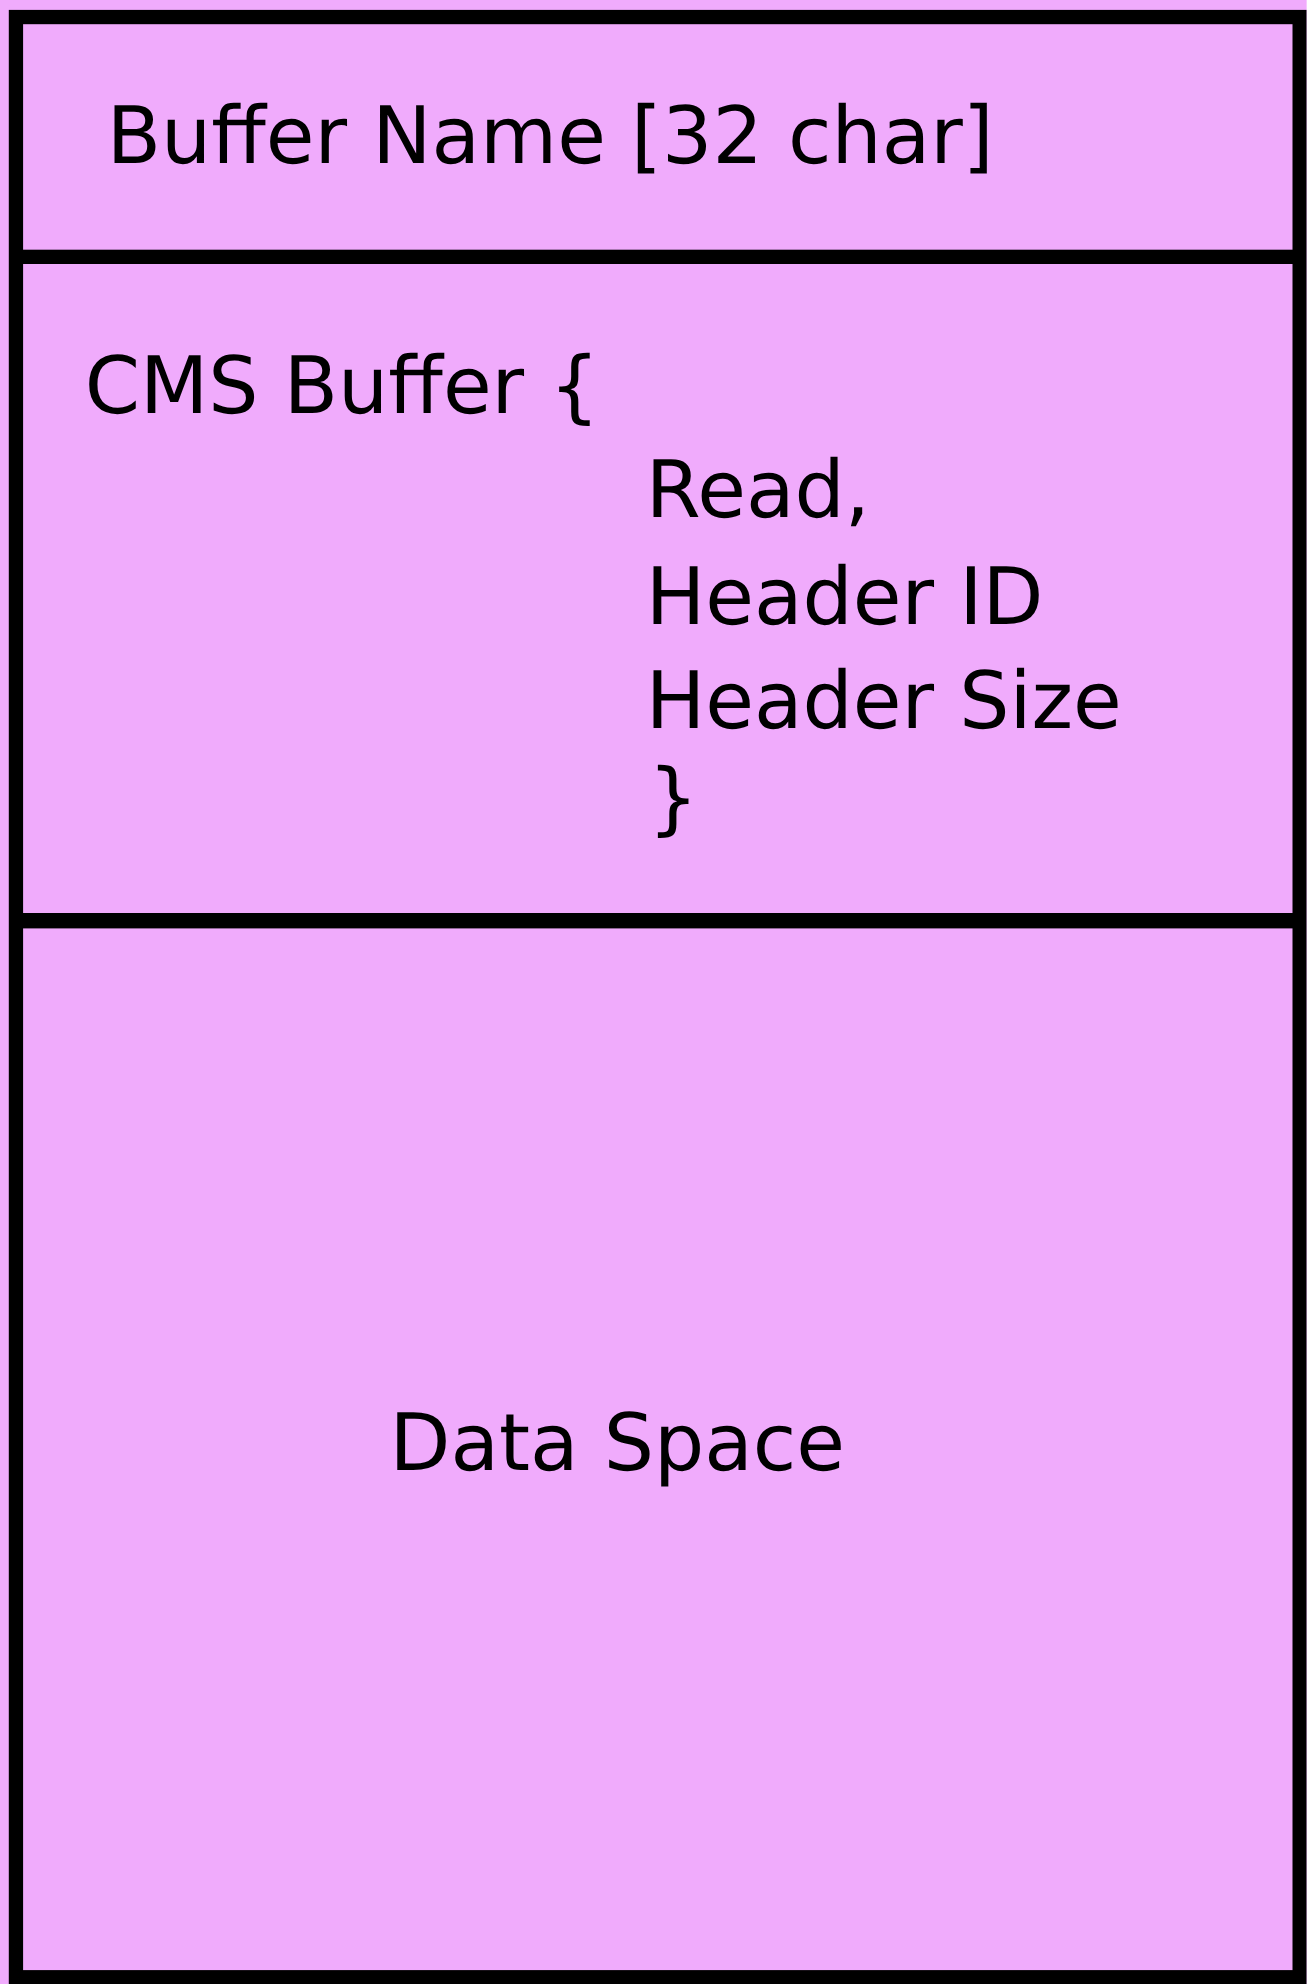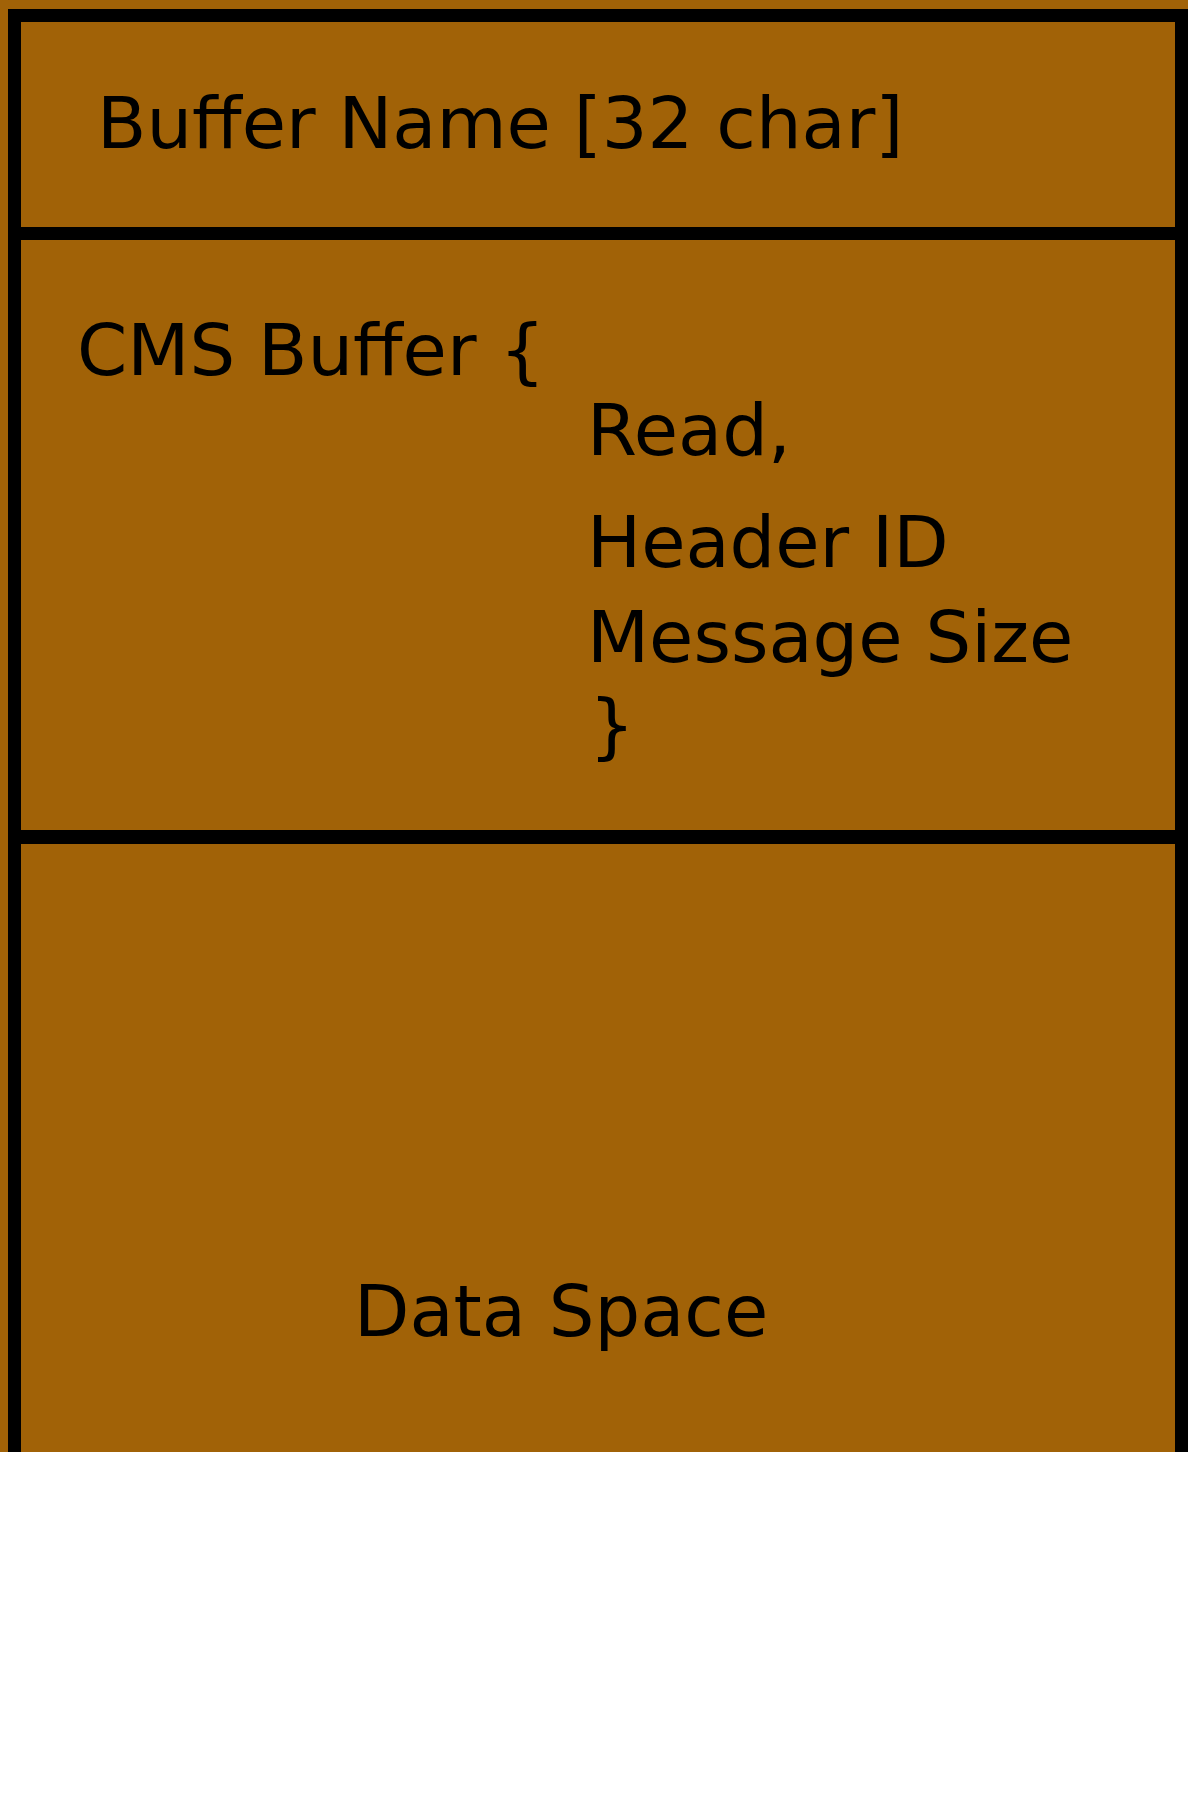--- a/index.html
+++ b/index.html
@@ -3,22 +3,22 @@
 <meta charset="utf-8">
 <style>
   html, body {
     margin: 0;
     padding: 0;
     background: #ffffff;
   }
   .page {
     position: relative;
     width: 1188px;
-    height: 1452px;
-    background: #a16207;
+    height: 1804px;
+    background: #f0abfc;
     overflow: hidden;
     font-family: "DejaVu Sans", "Liberation Sans", sans-serif;
     color: #000000;
   }
   .frame {
     position: absolute;
     left: 8px;
     top: 9px;
     width: 1180px;
     height: 1795px;
@@ -37,21 +37,21 @@
   .divider-2 { top: 830px; height: 14px; }
   .txt {
     position: absolute;
     font-size: 72px;
     line-height: 1;
     white-space: nowrap;
     color: #000000;
   }
   .buffer-name   { left: 97px;  top: 87px;  }
   .cms-open      { left: 77px;  top: 314px; }
-  .field-read    { left: 587px; top: 394px; }
+  .field-read    { left: 587px; top: 409px; }
   .field-msg-id  { left: 587px; top: 506px; }
   .field-msg-size{ left: 587px; top: 601px; }
   .cms-close     { left: 589px; top: 689px; }
   .data-space    { left: 354px; top: 1275px; }
 </style>
 </head>
 <body>
 
 <div class="page">
 
@@ -61,19 +61,19 @@
   <div class="divider divider-2"></div>
 
   <div class="txt buffer-name">Buffer Name [32 char]</div>
 
   <div class="txt cms-open">CMS Buffer {</div>
 
   <div class="txt field-read">Read,</div>
 
   <div class="txt field-msg-id">Header ID</div>
 
-  <div class="txt field-msg-size">Message Size</div>
+  <div class="txt field-msg-size">Header Size</div>
 
   <div class="txt cms-close">}</div>
 
   <div class="txt data-space">Data Space</div>
 
 </div>
 
 </body></html>

